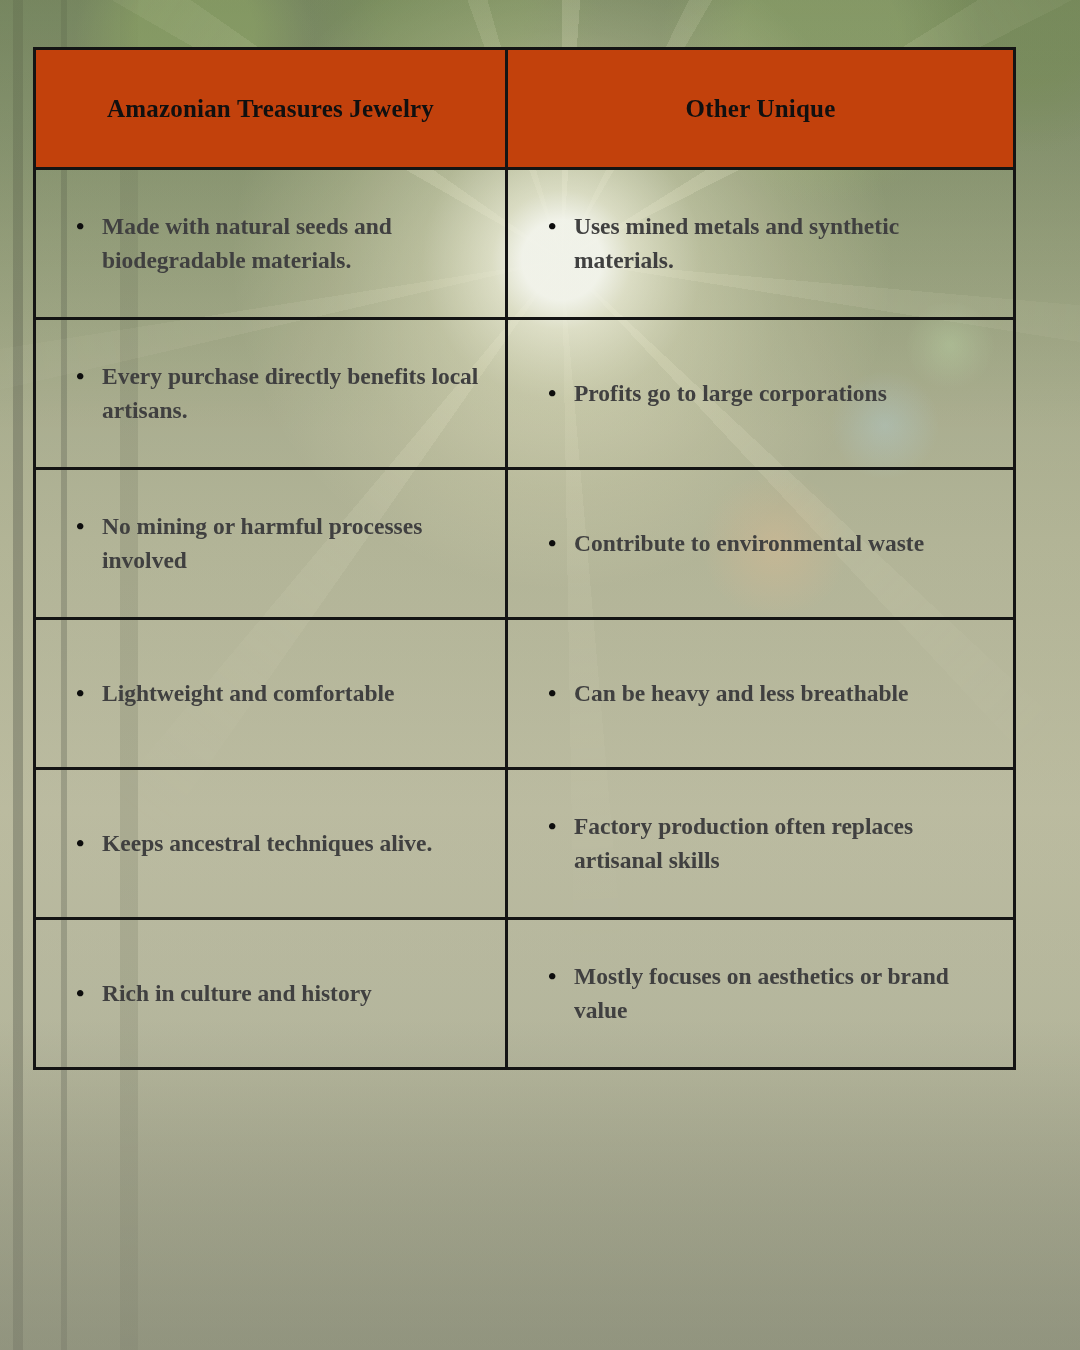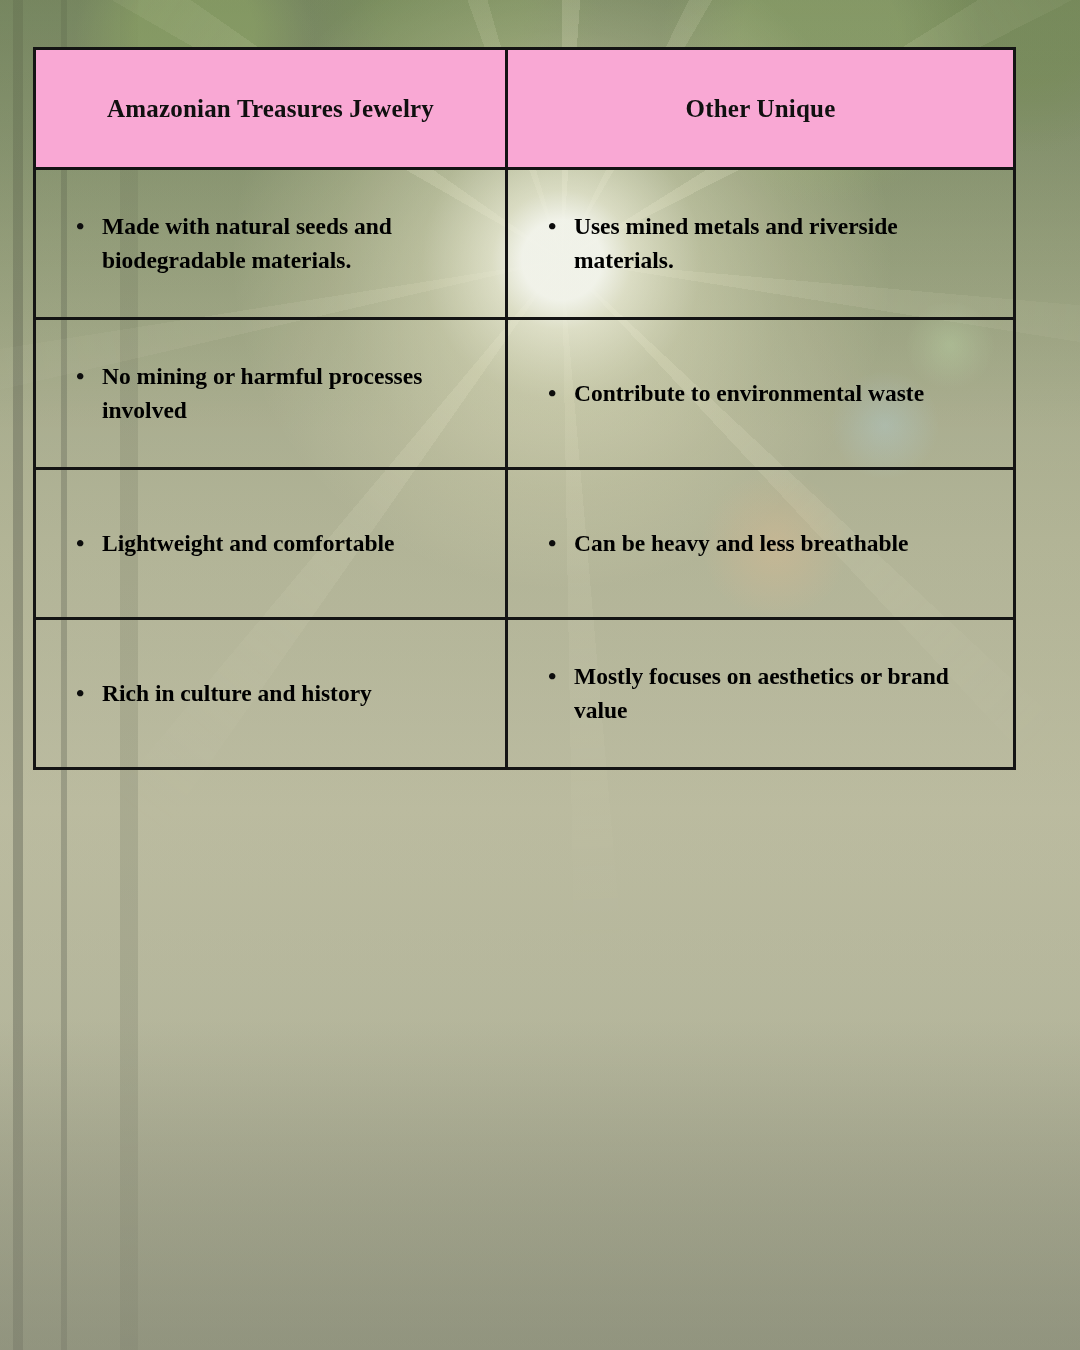--- a/index.html
+++ b/index.html
@@ -129,21 +129,21 @@
     width: 980px;
     border-collapse: collapse;
     table-layout: fixed;
   }
   table.compare td, table.compare th {
     border: 3px solid #141414;
     vertical-align: middle;
     padding: 0;
   }
   table.compare th {
-    background: #f9a8d4;
+    background: #c2410c;
     height: 117px;
     font-size: 25px;
     font-weight: bold;
     color: #101010;
     letter-spacing: 0.2px;
   }
   table.compare td {
     height: 147px;
     background: rgba(255,255,255,0.01);
   }
@@ -153,21 +153,21 @@
   ul.bullets {
     margin: 0;
     padding-left: 38px;
     list-style: none;
   }
   ul.bullets li {
     position: relative;
     font-size: 23.5px;
     font-weight: bold;
     line-height: 1.42;
-    color: #000000;
+    color: #404040;
     padding-left: 2px;
   }
   ul.bullets li::before {
     content: "\2022";
     position: absolute;
     left: -24px;
     top: -1px;
     font-size: 24px;
     line-height: 1.42;
     color: #0d0d0d;
@@ -213,28 +213,44 @@
           <td>
             <div class="cellbox">
               <ul class="bullets">
                 <li>Made with natural seeds and biodegradable materials.</li>
               </ul>
             </div>
           </td>
           <td>
             <div class="cellbox">
               <ul class="bullets">
-                <li>Uses mined metals and riverside materials.</li>
-              </ul>
-            </div>
-          </td>
-        </tr>
-
-
-
+                <li>Uses mined metals and synthetic materials.</li>
+              </ul>
+            </div>
+          </td>
+        </tr>
+
+
+
+        <tr>
+          <td>
+            <div class="cellbox">
+              <ul class="bullets">
+                <li>Every purchase directly benefits local artisans.</li>
+              </ul>
+            </div>
+          </td>
+          <td>
+            <div class="cellbox">
+              <ul class="bullets">
+                <li>Profits go to large corporations</li>
+              </ul>
+            </div>
+          </td>
+        </tr>
 
         <tr>
           <td>
             <div class="cellbox">
               <ul class="bullets">
                 <li>No mining or harmful processes involved</li>
               </ul>
             </div>
           </td>
           <td>
@@ -256,20 +272,36 @@
           </td>
           <td>
             <div class="cellbox">
               <ul class="bullets">
                 <li>Can be heavy and less breathable</li>
               </ul>
             </div>
           </td>
         </tr>
 
+        <tr>
+          <td>
+            <div class="cellbox">
+              <ul class="bullets">
+                <li>Keeps ancestral techniques alive.</li>
+              </ul>
+            </div>
+          </td>
+          <td>
+            <div class="cellbox">
+              <ul class="bullets">
+                <li>Factory production often replaces artisanal skills</li>
+              </ul>
+            </div>
+          </td>
+        </tr>
 
         <tr>
           <td>
             <div class="cellbox">
               <ul class="bullets">
                 <li>Rich in culture and history</li>
               </ul>
             </div>
           </td>
           <td>

